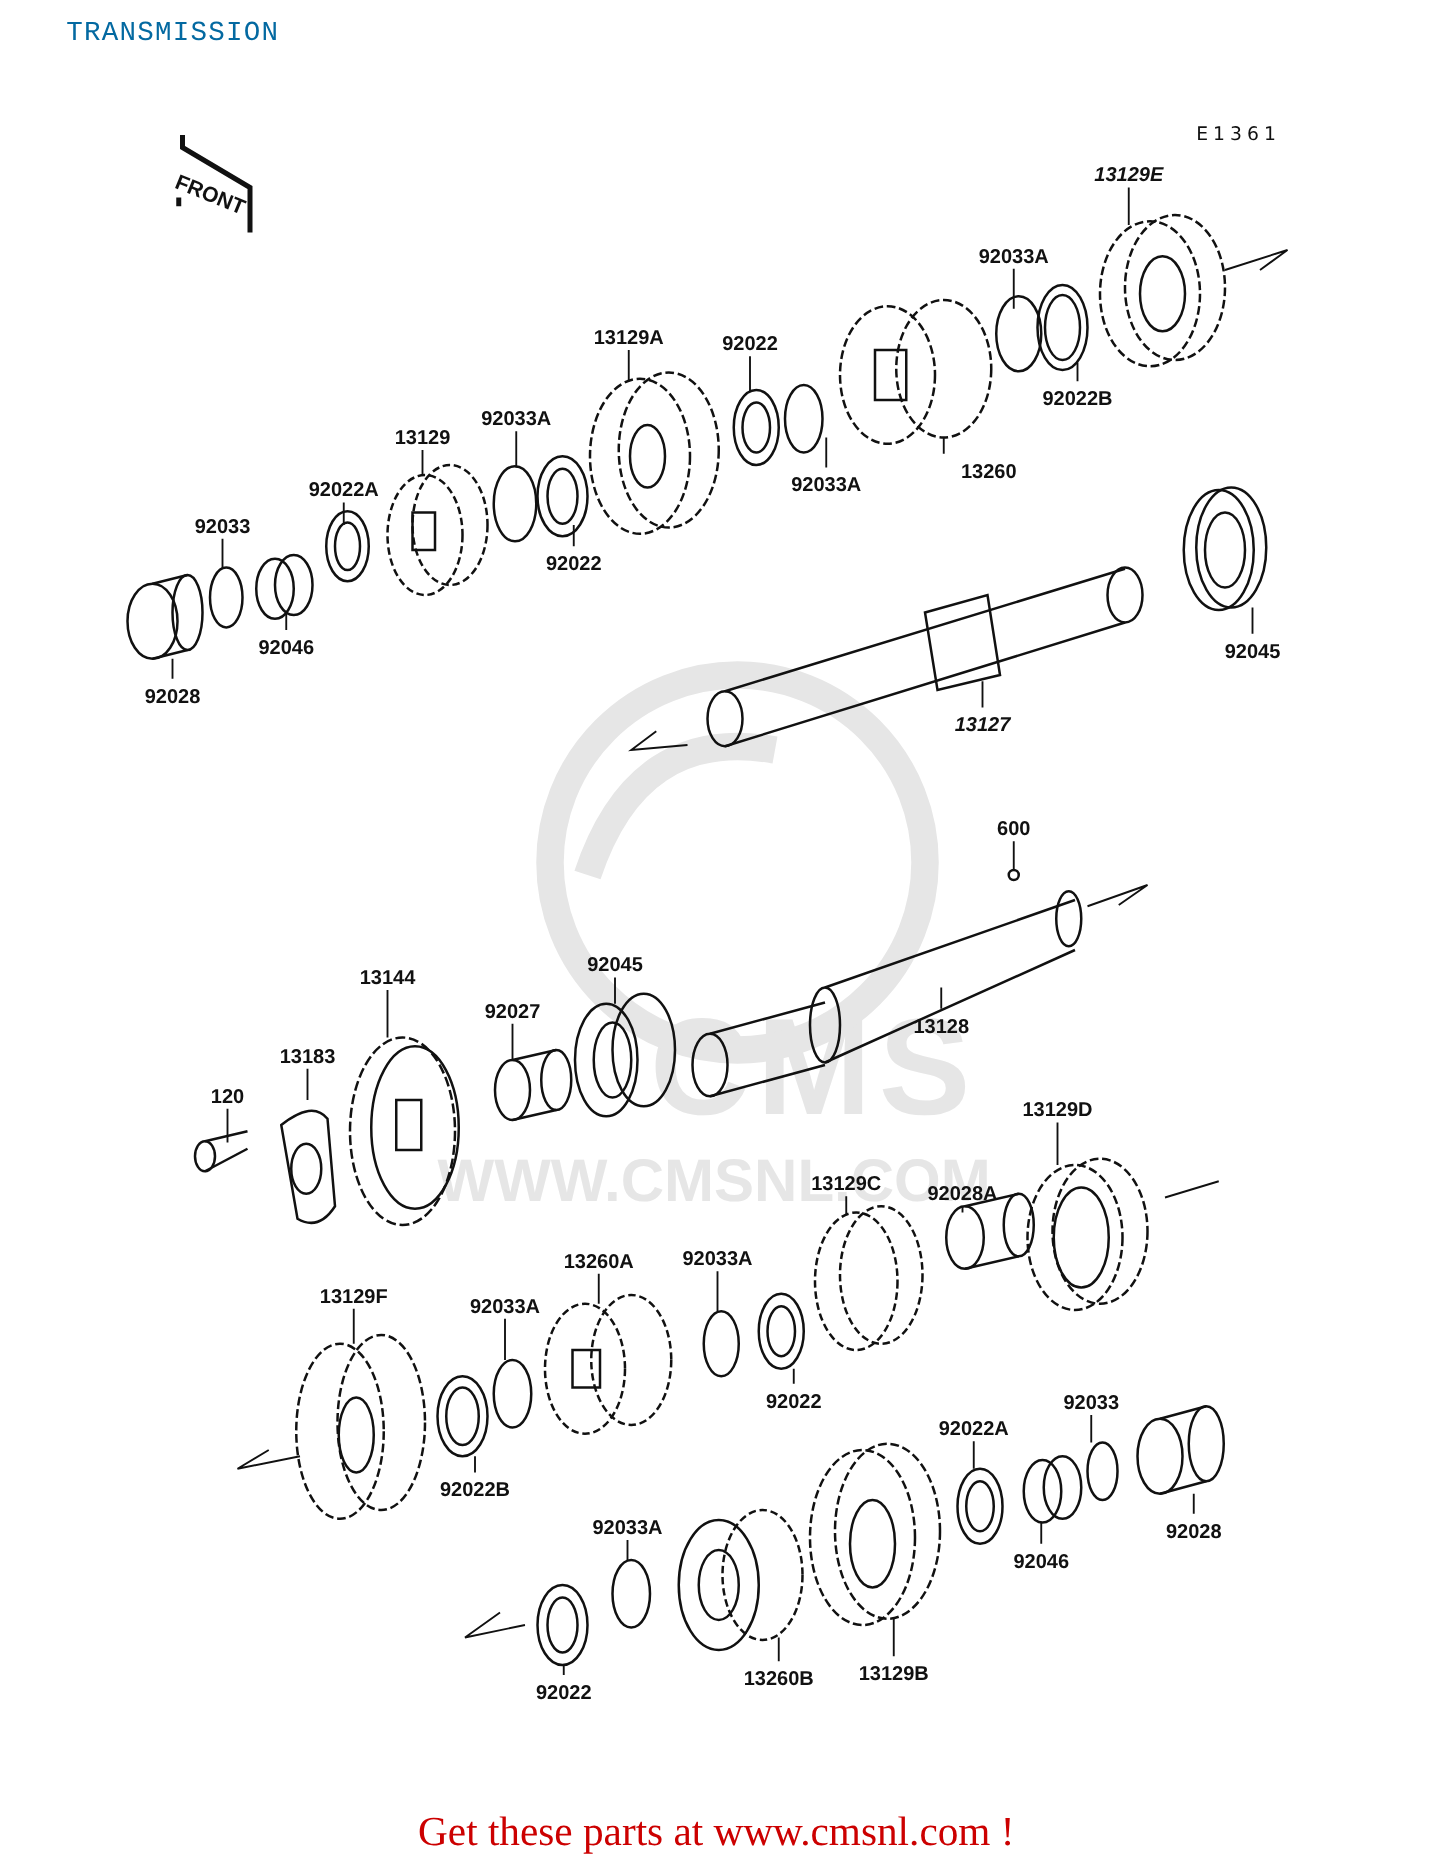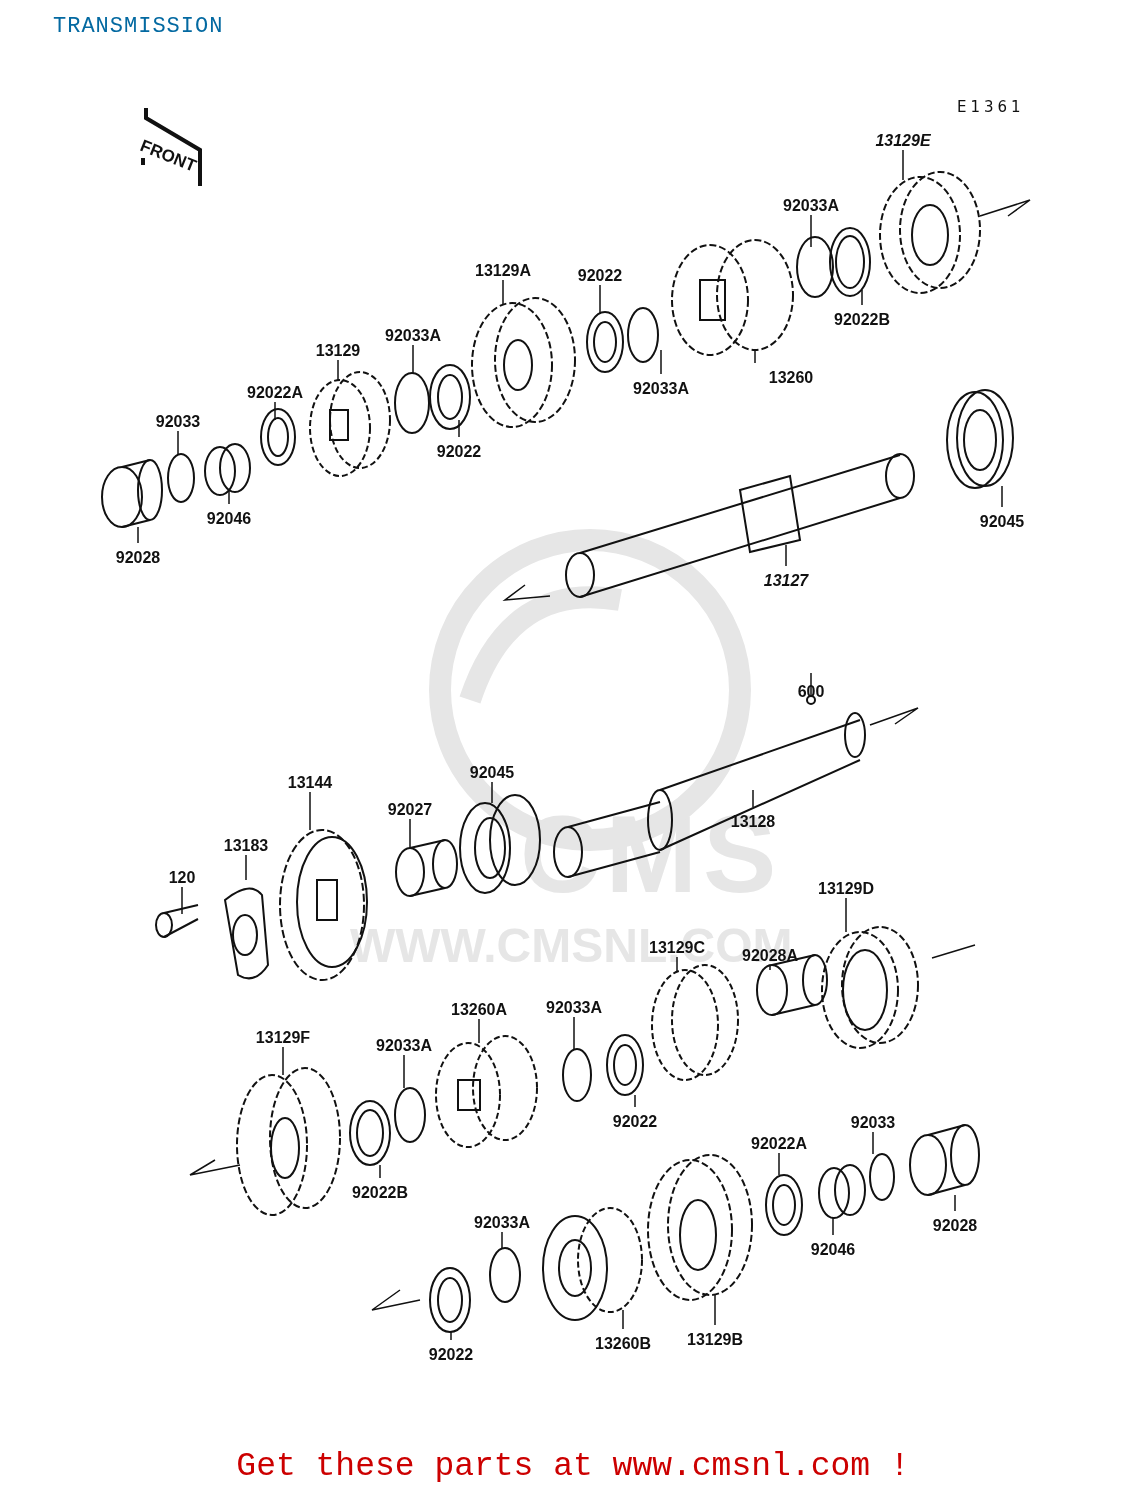--- a/index.html
+++ b/index.html
@@ -1,21 +1,21 @@
 <!DOCTYPE html>
 <html><head>
 <meta charset="utf-8">
 <style>
   html, body { margin:0; padding:0; background:#ffffff; }
   body { width:1146px; height:1500px; position:relative; overflow:hidden; font-family:"DejaVu Sans", sans-serif; }
   .page-title { position:absolute; left:21px; top:14px; font-size:22px; color:#0369a1; letter-spacing:1px; font-family:Liberation Mono, monospace;margin-left:32px; }
   .diagram-code { position:absolute; left:957px; top:98px; font-size:15px; color:#111; letter-spacing:4px; font-family:"DejaVu Sans", sans-serif; }
   svg.diagram { position:absolute; left:0; top:0; }
   .lbl { position:absolute; font-family:"Liberation Sans", sans-serif; font-weight:bold; font-size:16px; color:#111; white-space:nowrap; transform:translateX(-50%); cursor:pointer; }
-  .cta { position:absolute; left:0; width:1146px; top:1448px; text-align:center; font-family:Liberation Mono, monospace; font-size:33px; color:#cc0000; }
+  .cta { position:absolute; left:0; width:1146px; top:1448px; text-align:center; font-family:Liberation Serif, serif; font-size:33px; color:#cc0000; }
   .wm { position:absolute; font-family:"Liberation Sans", sans-serif; font-weight:bold; color:#e6e6e6; }
 </style>
 </head>
 <body>
 
 <div class="page-title">TRANSMISSION</div>
 <div class="diagram-code">E1361</div>
 
 <div>
   <div class="wm" style="left:520px; top:790px; font-size:110px; letter-spacing:6px;">CMS</div>
@@ -276,21 +276,21 @@
   <div class="lbl" style="left:503px; top:262px;">13129A</div>
   <div class="lbl" style="left:413px; top:327px;">92033A</div>
   <div class="lbl" style="left:459px; top:443px;">92022</div>
   <div class="lbl" style="left:338px; top:342px;text-align:center;">13129</div>
   <div class="lbl" style="left:275px; top:384px;">92022A</div>
   <div class="lbl" style="left:178px; top:413px;">92033</div>
   <div class="lbl" style="left:229px; top:510px;">92046</div>
   <div class="lbl" style="left:138px; top:549px;">92028</div>
   <div class="lbl" style="left:1002px; top:513px;">92045</div>
   <div class="lbl" style="left:786px; top:572px;font-style:italic;">13127</div>
-  <div class="lbl" style="left:811px; top:655px;margin-top:28px;">600</div>
+  <div class="lbl" style="left:811px; top:655px;">600</div>
   <div class="lbl" style="left:753px; top:813px;">13128</div>
   <div class="lbl" style="left:492px; top:764px;">92045</div>
   <div class="lbl" style="left:410px; top:801px;">92027</div>
   <div class="lbl" style="left:310px; top:774px;">13144</div>
   <div class="lbl" style="left:246px; top:837px;">13183</div>
   <div class="lbl" style="left:182px; top:869px;">120</div>
   <div class="lbl" style="left:846px; top:880px;">13129D</div>
   <div class="lbl" style="left:677px; top:939px;">13129C</div>
   <div class="lbl" style="left:770px; top:947px;">92028A</div>
   <div class="lbl" style="left:479px; top:1001px;">13260A</div>

